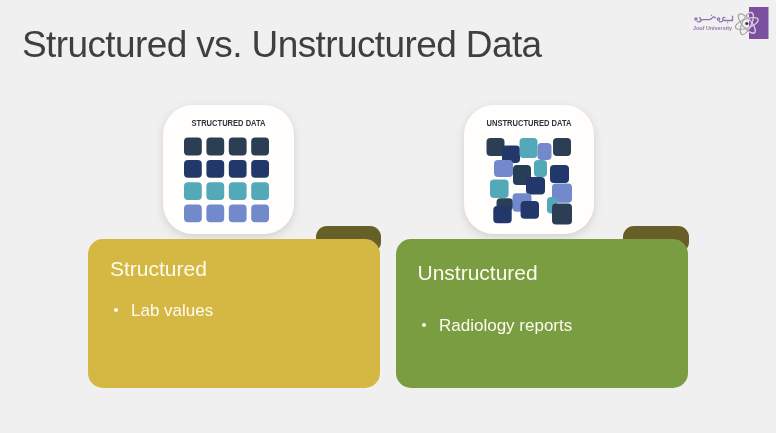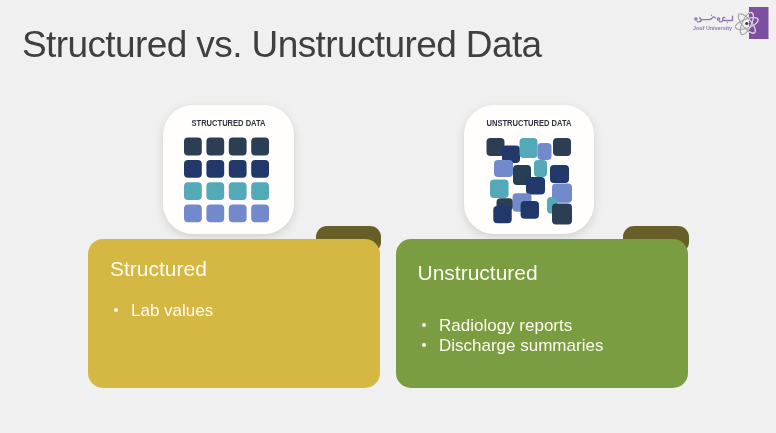--- a/index.html
+++ b/index.html
@@ -106,14 +106,13 @@
   <div class="abs cardhead" style="left:110px;top:257px;">Structured</div>
   <div class="abs bullets" style="left:110px;top:300.5px;">
     <div><span class="dot"></span>Lab values</div>
   </div>
 
   <div class="abs tab" style="left:623px;top:225.5px;width:66px;background:#675f27;"></div>
   <div class="abs card" style="left:396px;top:239px;background:#7a9d42;"></div>
   <div class="abs cardhead" style="left:417.5px;top:261px;">Unstructured</div>
   <div class="abs bullets" style="left:418px;top:299.5px;font-size:17px;margin-top:16px;">
     <div><span class="dot"></span>Radiology reports</div>
-    <div><span class="dot"></span>Discharge summaries</div>
   </div>
 
 </body></html>

